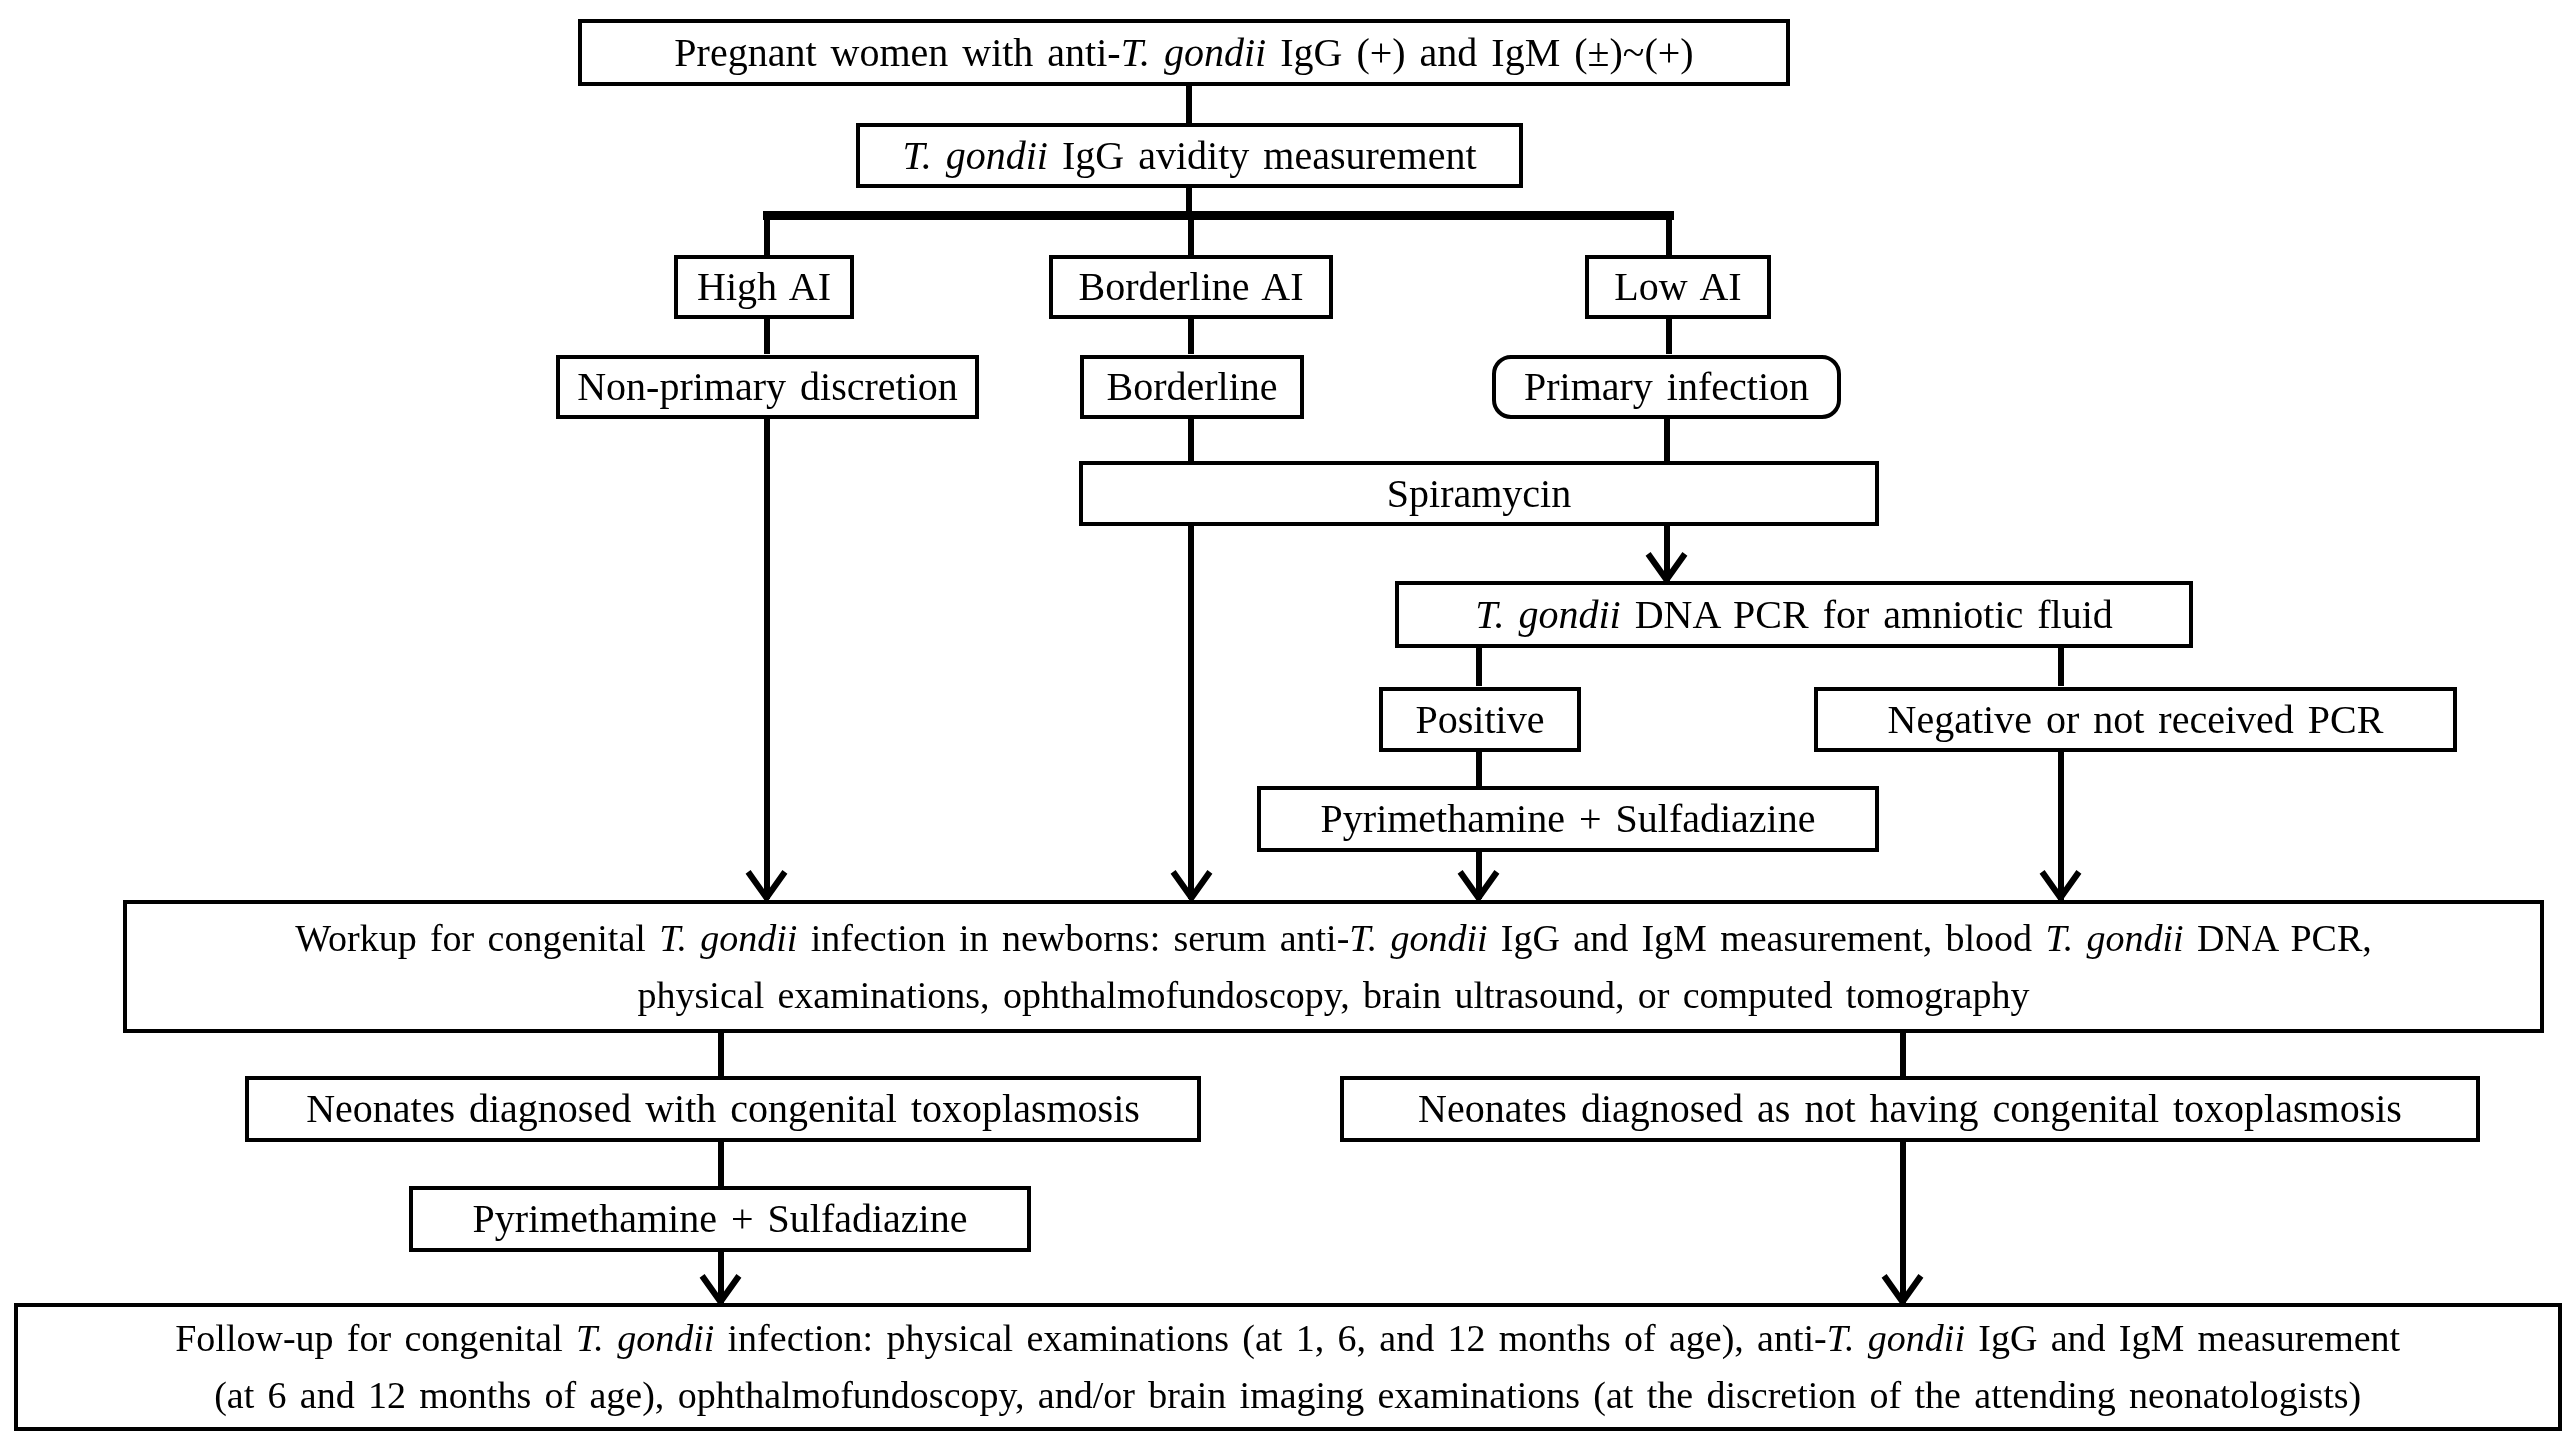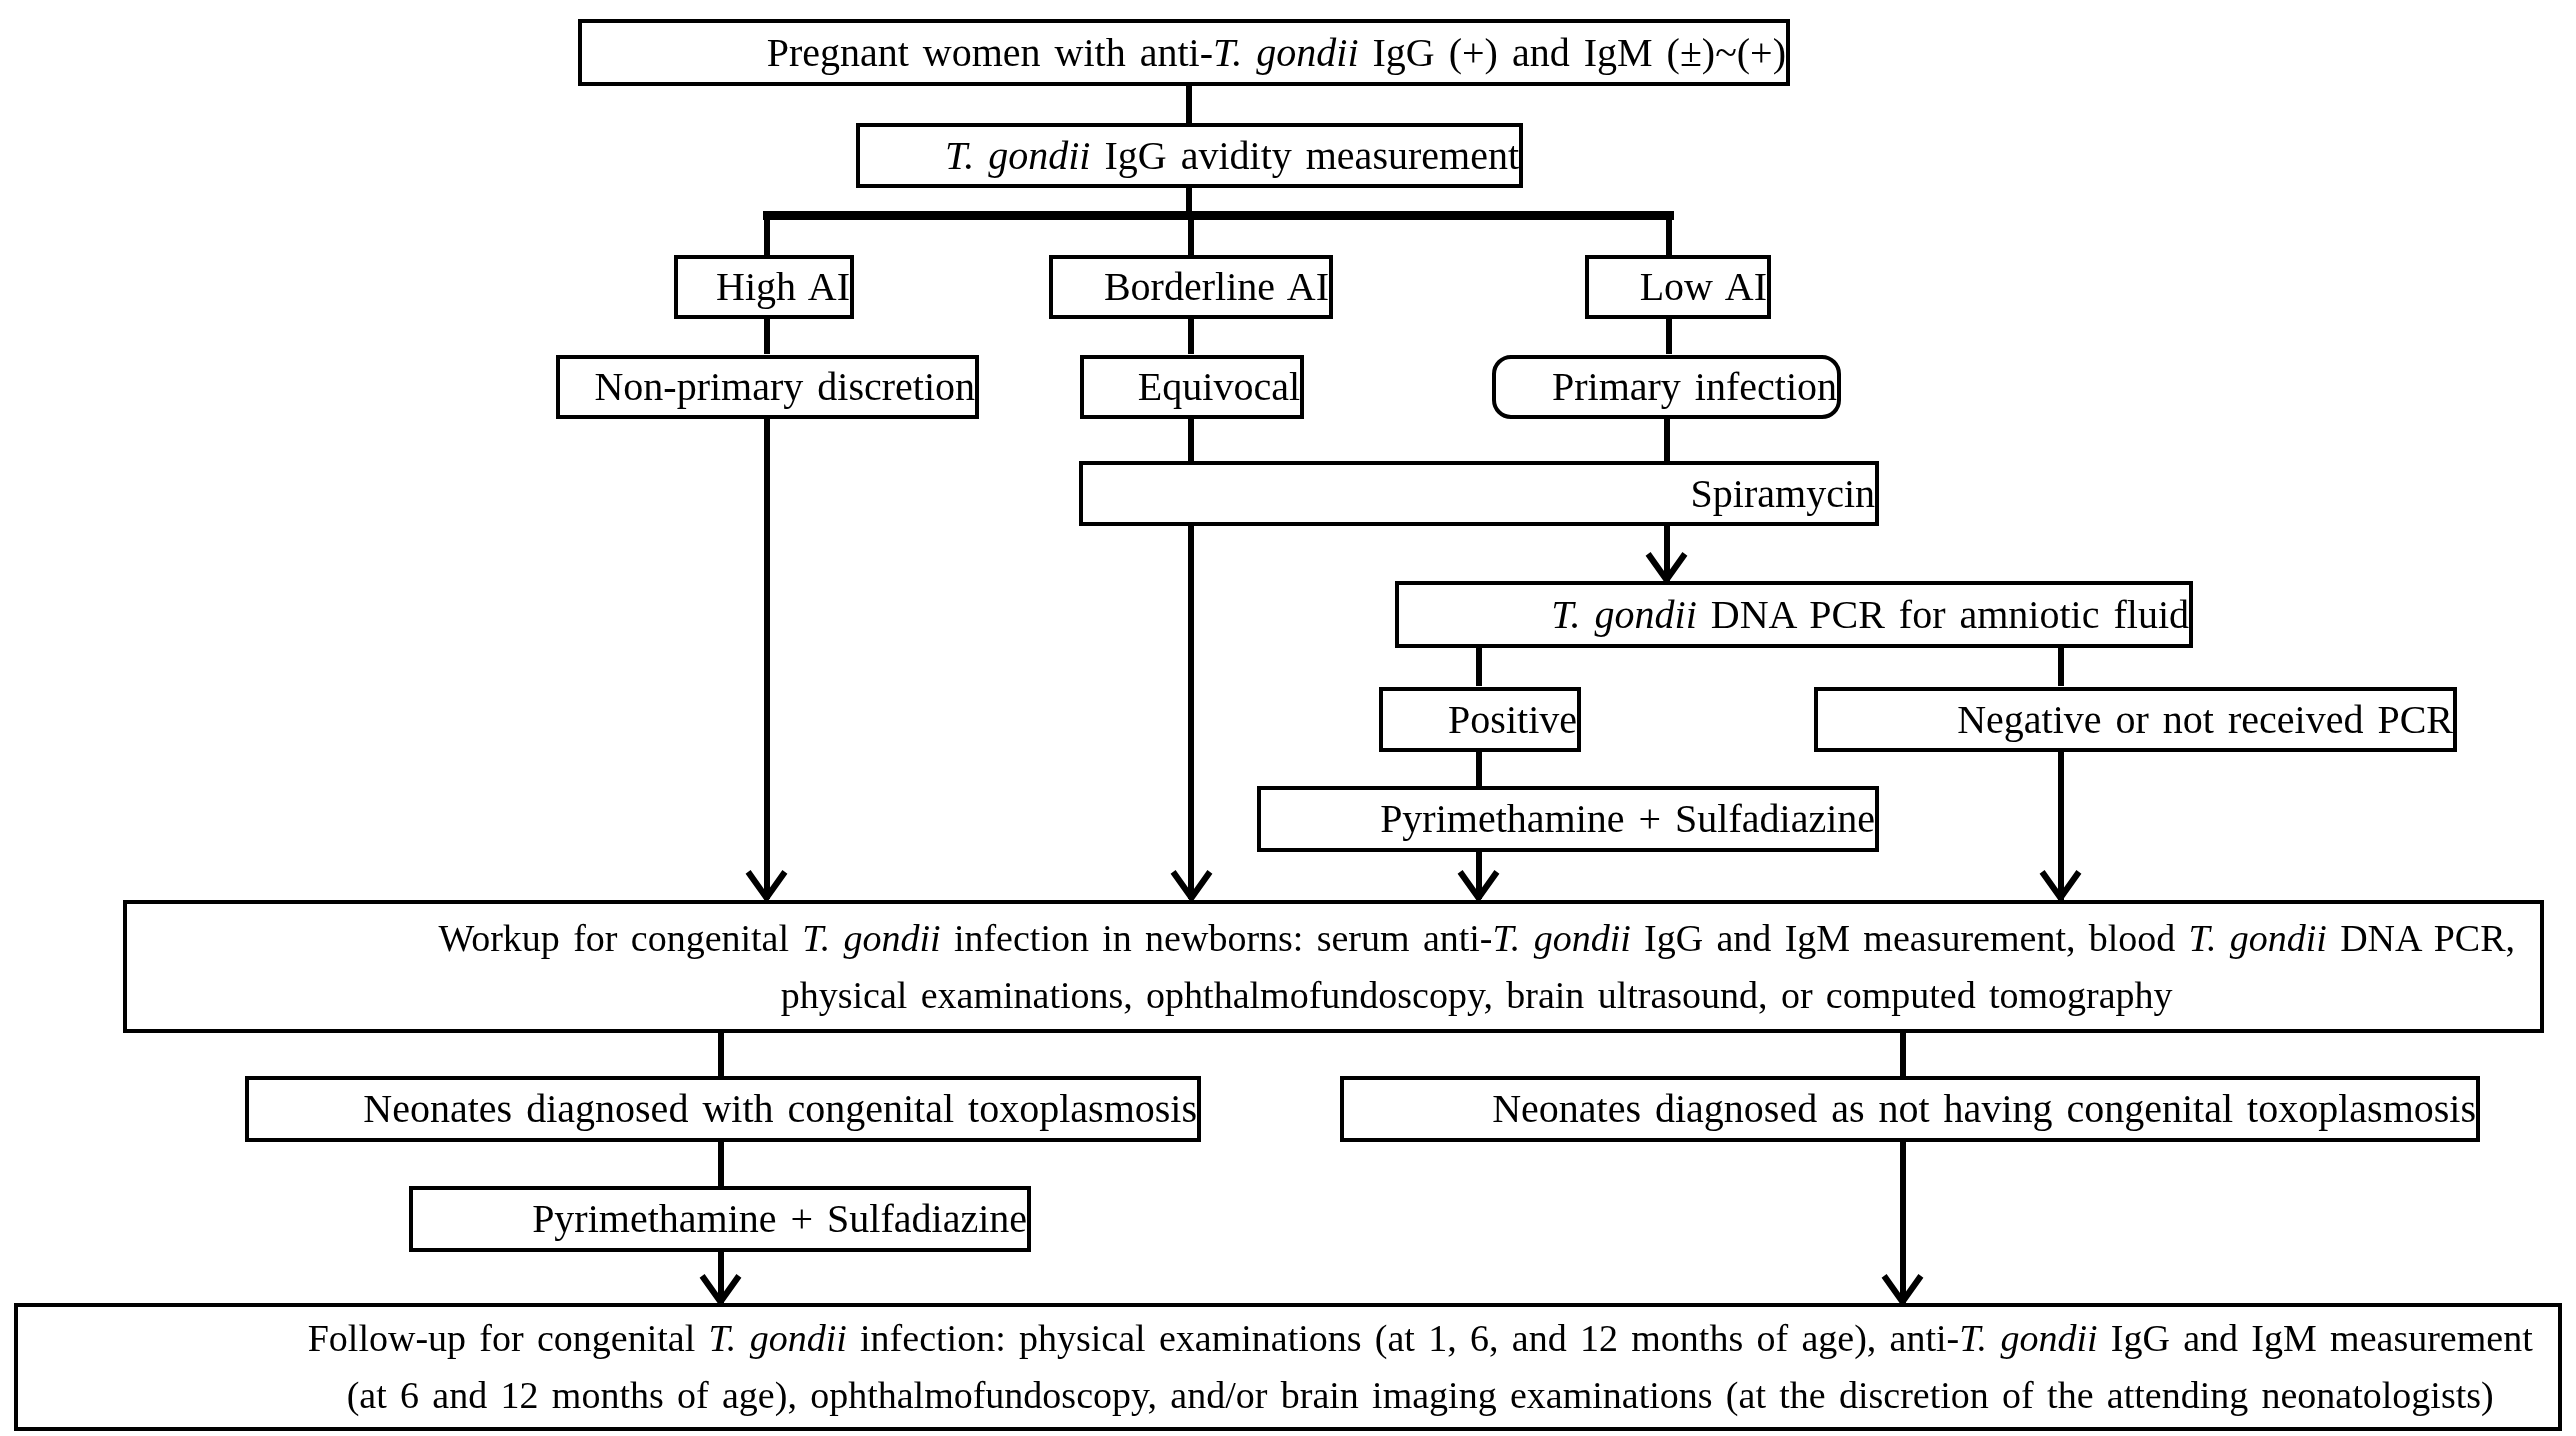--- a/index.html
+++ b/index.html
@@ -11,21 +11,21 @@
     font-family: "Liberation Serif", "DejaVu Serif", serif;
     color: #000000;
   }
   .node {
     position: absolute;
     box-sizing: border-box;
     border: 4.1px solid #000000;
     background: #ffffff;
     display: flex;
     align-items: center;
-    justify-content: flex-end;
+    justify-content: center;
     text-align: center;
     font-size: 40px;
     line-height: 1.45;
     word-spacing: 0.10em;
     white-space: nowrap;
   }
   .node.wide {
     font-size: 38px;
     line-height: 1.5;
     white-space: normal;
@@ -107,21 +107,21 @@
   <div class="node" style="left:1049px; top:255px; width:284px; height:64px;">
       <span><span>Borderline AI</span></span>
     </div>
   <div class="node" style="left:1585px; top:255px; width:186px; height:64px;">
       <span><span>Low AI</span></span>
     </div>
   <div class="node" style="left:556px; top:355px; width:423px; height:64px;">
       <span><span>Non-primary discretion</span></span>
     </div>
   <div class="node" style="left:1080px; top:355px; width:224px; height:64px;">
-      <span><span>Equivocal</span></span>
+      <span><span>Borderline</span></span>
     </div>
   <div class="node" style="left:1492px; top:355px; width:349px; height:64px;border-radius:19px;">
       <span><span>Primary infection</span></span>
     </div>
   <div class="node" style="left:1079px; top:461px; width:800px; height:65px;">
       <span><span>Spiramycin</span></span>
     </div>
   <div class="node" style="left:1395px; top:581px; width:798px; height:67px;font-family:Liberation Serif, serif;">
       <span><i>T. gondii</i><span> DNA PCR for amniotic fluid</span></span>
     </div>

